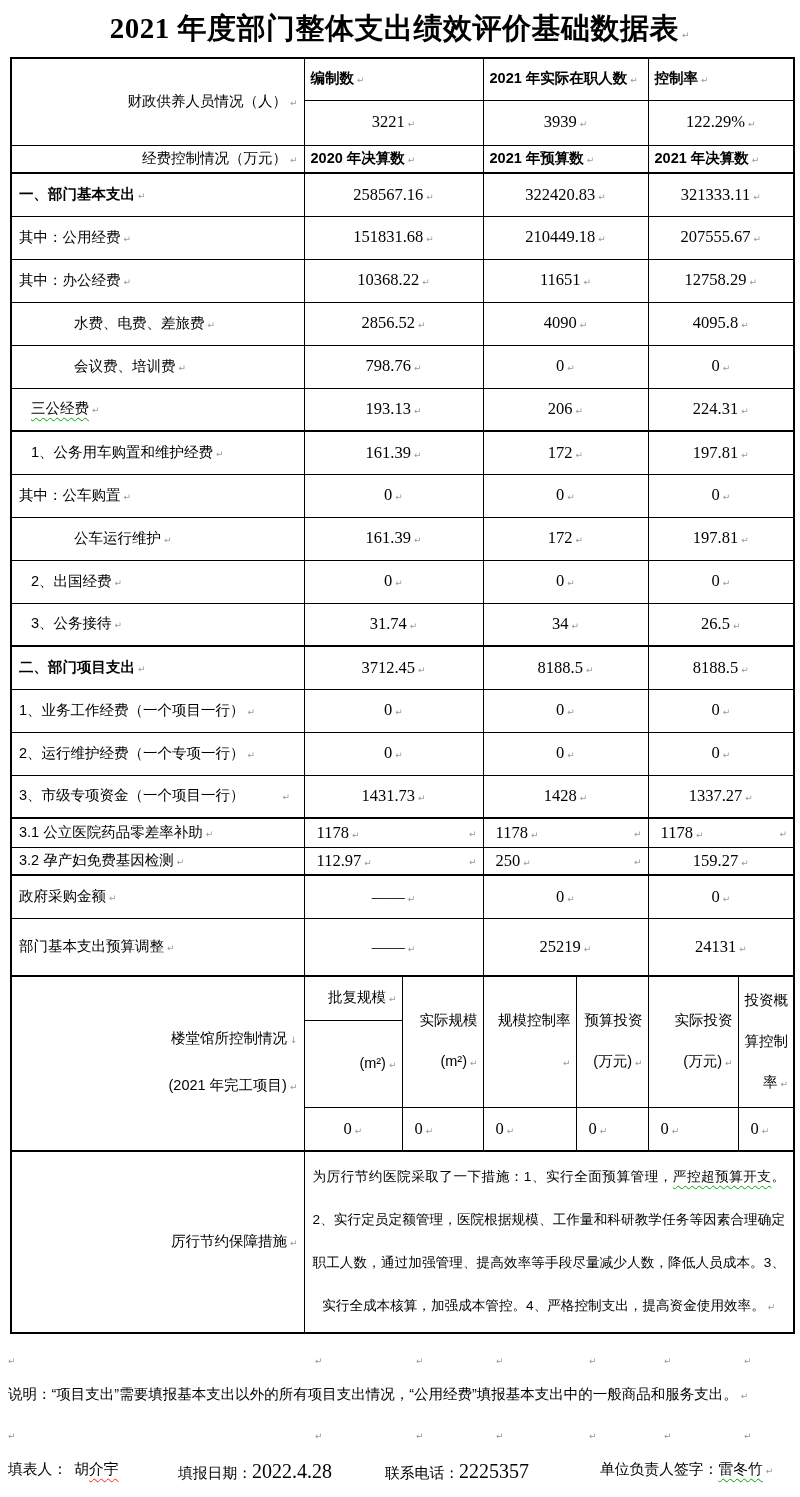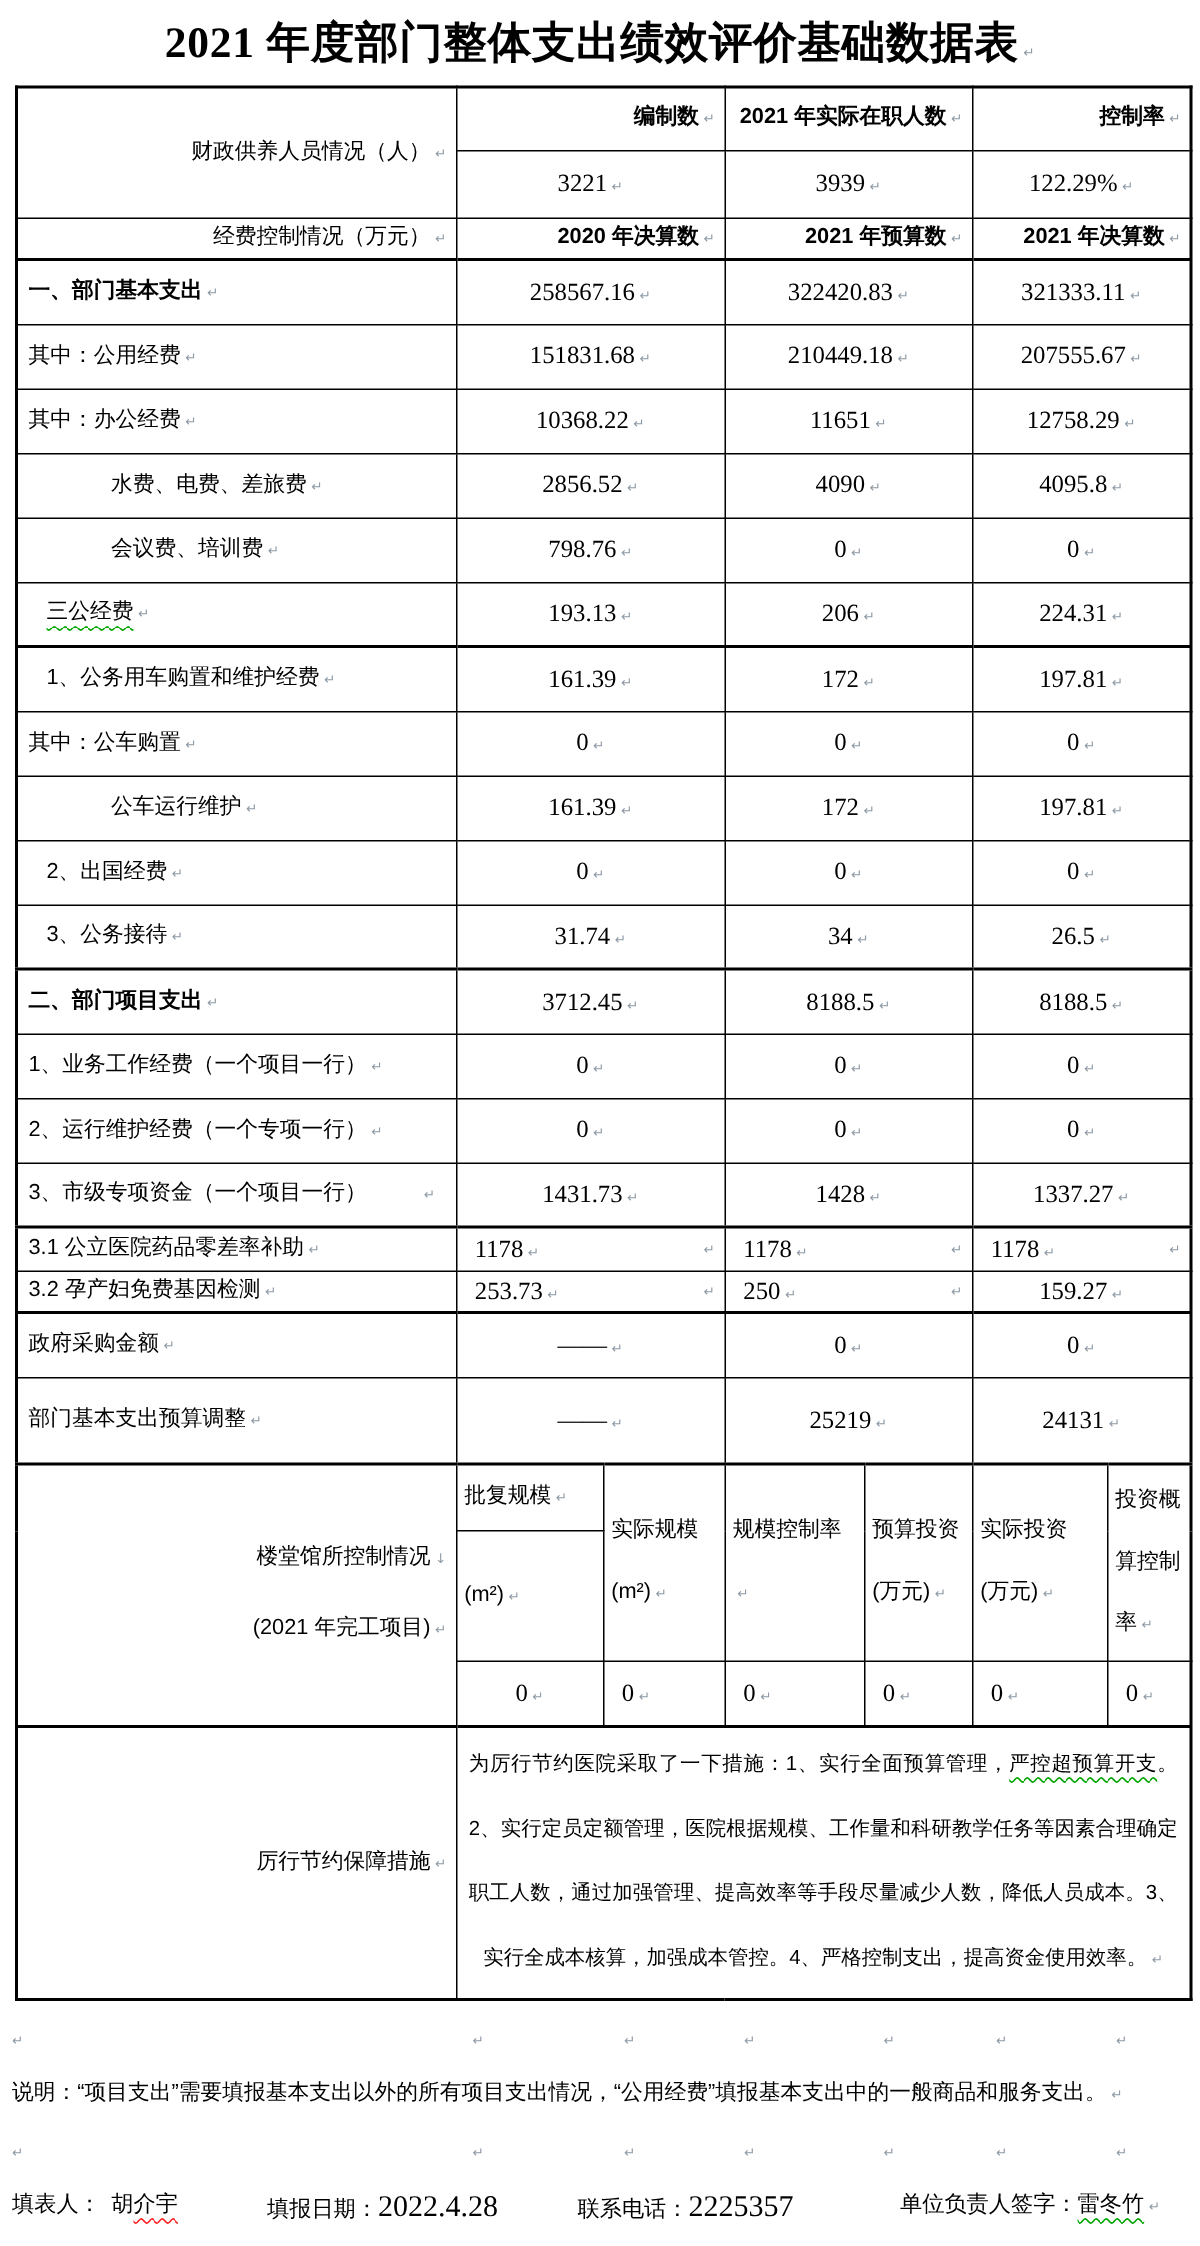--- a/index.html
+++ b/index.html
@@ -5,32 +5,32 @@
   html,body{margin:0;padding:0;width:800px;height:1497px;background:#fff;overflow:hidden}
   body{position:relative;font-family:"Liberation Sans","DejaVu Sans",sans-serif;color:#000}
   .title-block{height:57px;box-sizing:border-box;padding-top:9px;text-align:center;
     font-family:"Liberation Serif","DejaVu Serif",serif;font-weight:bold;font-size:29px;letter-spacing:.5px;white-space:nowrap}
   table.main{border-collapse:collapse;table-layout:fixed;margin-left:10px;width:783px;border:2px solid #000}
   td{border:1px solid #000;padding:0 6px;vertical-align:middle;font-size:14.5px;line-height:1.35;overflow:hidden;word-break:break-all}
   tr.h29{height:29px}tr.h41{height:28px}tr.h42{height:42px}tr.h43{height:43px}
   tr.h45{height:45px}tr.h46{height:58px}tr.h87{height:87px}tr.h182{height:182px}
   tr.t2>td{border-top-width:2px}
   .ctr{text-align:right}
-  .hdr{font-weight:bold;text-align:right}
+  .hdr{font-weight:bold;text-align:left}
   .num{font-family:"Liberation Serif","DejaVu Serif",serif;font-size:16.5px;text-align:center}
   .lbl{text-align:left;padding-left:7px}
   .b{font-weight:bold}
   .i1{padding-left:19px}
   .i2{padding-left:62px}
   .vleft{text-align:left;padding-left:12px}
   .pm{color:#8e9aa6;font-size:9px;font-family:"DejaVu Sans",sans-serif;margin-left:3px;font-weight:normal;text-decoration:none;display:inline-block}
   .pmr{float:right;margin-top:6px}
   .wavg{text-decoration:underline wavy #00a400;text-decoration-thickness:1px;text-underline-offset:4px}
   .wavr{text-decoration:underline wavy #ff2222;text-decoration-thickness:1px;text-underline-offset:4px}
-  .subhdr{text-align:left;line-height:41px;padding:0 5px}
+  .subhdr{text-align:right;line-height:41px;padding:0 5px}
   .bldlbl{line-height:45px}
   .mtext{margin:0;font-size:13.6px;line-height:43px;text-align:justify;text-align-last:center;padding:0 2px}
   .note{position:absolute;left:8px;top:1385px;font-size:14.5px;width:792px;white-space:nowrap}
   .pilrow{position:absolute;left:0;width:800px;height:14px}
   .pilrow .pm{position:absolute;margin:0}
   .footer{position:absolute;top:1460px;left:0;width:800px;height:26px;font-size:14.8px}
   .fitem{position:absolute;white-space:nowrap}
   .sernum{font-family:"Liberation Serif","DejaVu Serif",serif;font-size:20px}
   .namegap{margin-left:7px}
 </style>
@@ -160,21 +160,21 @@
     <td class="num" colspan="2"><span>1337.27</span><span class="pm">↵</span></td>
   </tr>
   <tr class="h29 t2">
     <td class="lbl"><span>3.1 公立医院药品零差率补助</span><span class="pm">↵</span></td>
     <td class="num vleft" colspan="2"><span class="pm pmr">↵</span><span>1178</span><span class="pm">↵</span></td>
     <td class="num vleft" colspan="2"><span class="pm pmr">↵</span><span>1178</span><span class="pm">↵</span></td>
     <td class="num vleft" colspan="2"><span class="pm pmr">↵</span><span>1178</span><span class="pm">↵</span></td>
   </tr>
   <tr class="h41">
     <td class="lbl"><span>3.2 孕产妇免费基因检测</span><span class="pm">↵</span></td>
-    <td class="num vleft" colspan="2"><span class="pm pmr">↵</span><span>253.73</span><span class="pm">↵</span></td>
+    <td class="num vleft" colspan="2"><span class="pm pmr">↵</span><span>112.97</span><span class="pm">↵</span></td>
     <td class="num vleft" colspan="2"><span class="pm pmr">↵</span><span>250</span><span class="pm">↵</span></td>
     <td class="num" colspan="2"><span>159.27</span><span class="pm">↵</span></td>
   </tr>
   <tr class="h43 t2">
     <td class="lbl"><span>政府采购金额</span><span class="pm">↵</span></td>
     <td class="num" colspan="2"><span>——</span><span class="pm">↵</span></td>
     <td class="num" colspan="2"><span>0</span><span class="pm">↵</span></td>
     <td class="num" colspan="2"><span>0</span><span class="pm">↵</span></td>
   </tr>
   <tr class="h46">

